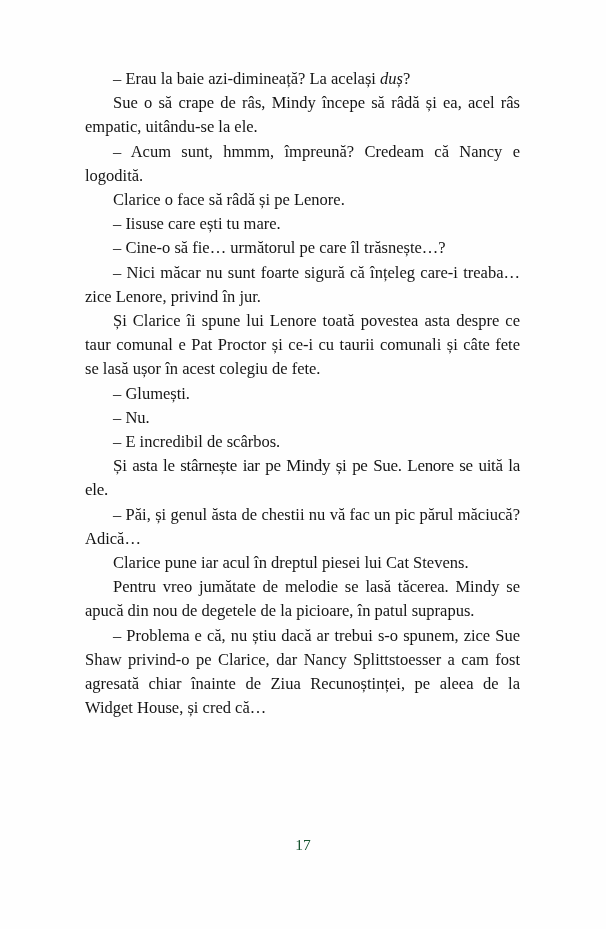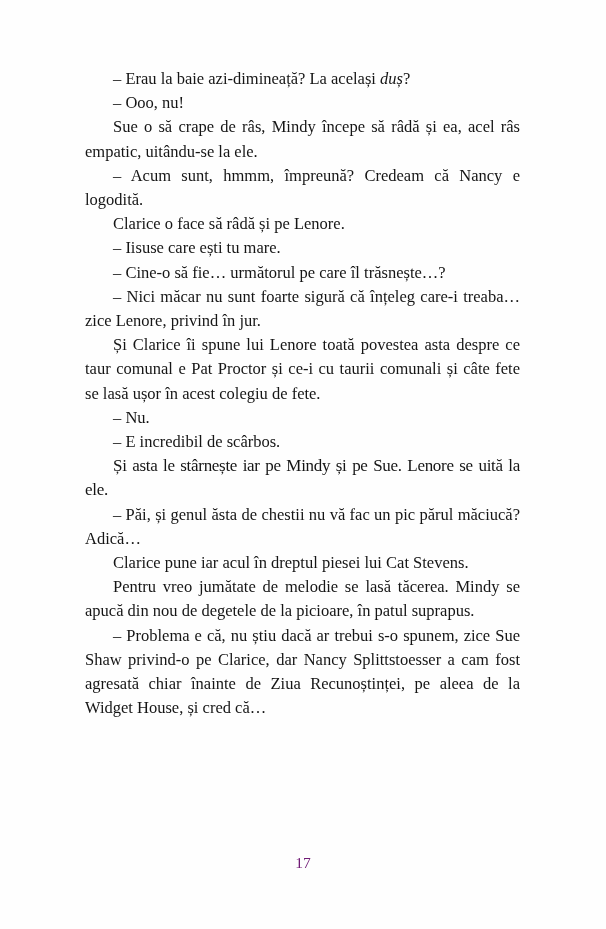--- a/index.html
+++ b/index.html
@@ -34,42 +34,42 @@
   }
   .text-block p i {
     font-style: italic;
   }
   .text-block p.tight {
     font-size: 17px;
     letter-spacing: -0.3px;
   }
   .page-number {
     position: absolute;
-    top: 854px;
+    top: 836px;
     left: 0;
     width: 100%;
     text-align: center;
     font-size: 15.5px;
-    color: #701a75;
+    color: #14532d;
   }
 </style>
 </head>
 <body>
 
 <div class="book-page">
   <div class="text-block">
       <p><span>– Erau la baie azi-dimineață? La același </span><i>duș</i><span>?</span></p>
-      <p><span>– Ooo, nu!</span></p>
       <p><span>Sue o să crape de râs, Mindy începe să râdă și ea, acel râs empatic, uitându-se la ele.</span></p>
       <p><span>– Acum sunt, hmmm, împreună? Credeam că Nancy e logodită.</span></p>
       <p><span>Clarice o face să râdă și pe Lenore.</span></p>
       <p><span>– Iisuse care ești tu mare.</span></p>
       <p><span>– Cine-o să fie… următorul pe care îl trăsnește…?</span></p>
       <p><span>– Nici măcar nu sunt foarte sigură că înțeleg care-i treaba… zice Lenore, privind în jur.</span></p>
       <p><span>Și Clarice îi spune lui Lenore toată povestea asta despre ce taur comunal e Pat Proctor și ce-i cu taurii comunali și câte fete se lasă ușor în acest colegiu de fete.</span></p>
+      <p><span>– Glumești.</span></p>
       <p><span>– Nu.</span></p>
       <p><span>– E incredibil de scârbos.</span></p>
       <p class="tight"><span>Și asta le stârnește iar pe Mindy și pe Sue. Lenore se uită la ele.</span></p>
       <p><span>– Păi, și genul ăsta de chestii nu vă fac un pic părul mă­ciucă? Adică…</span></p>
       <p><span>Clarice pune iar acul în dreptul piesei lui Cat Stevens.</span></p>
       <p><span>Pentru vreo jumătate de melodie se lasă tăcerea. Mindy se apucă din nou de degetele de la picioare, în patul suprapus.</span></p>
       <p><span>– Problema e că, nu știu dacă ar trebui s-o spunem, zice Sue Shaw privind-o pe Clarice, dar Nancy Splittstoesser a cam fost agresată chiar înainte de Ziua Recunoștinței, pe aleea de la Widget House, și cred că…</span></p>
     </div>
   <div class="page-number">17</div>
 </div>

